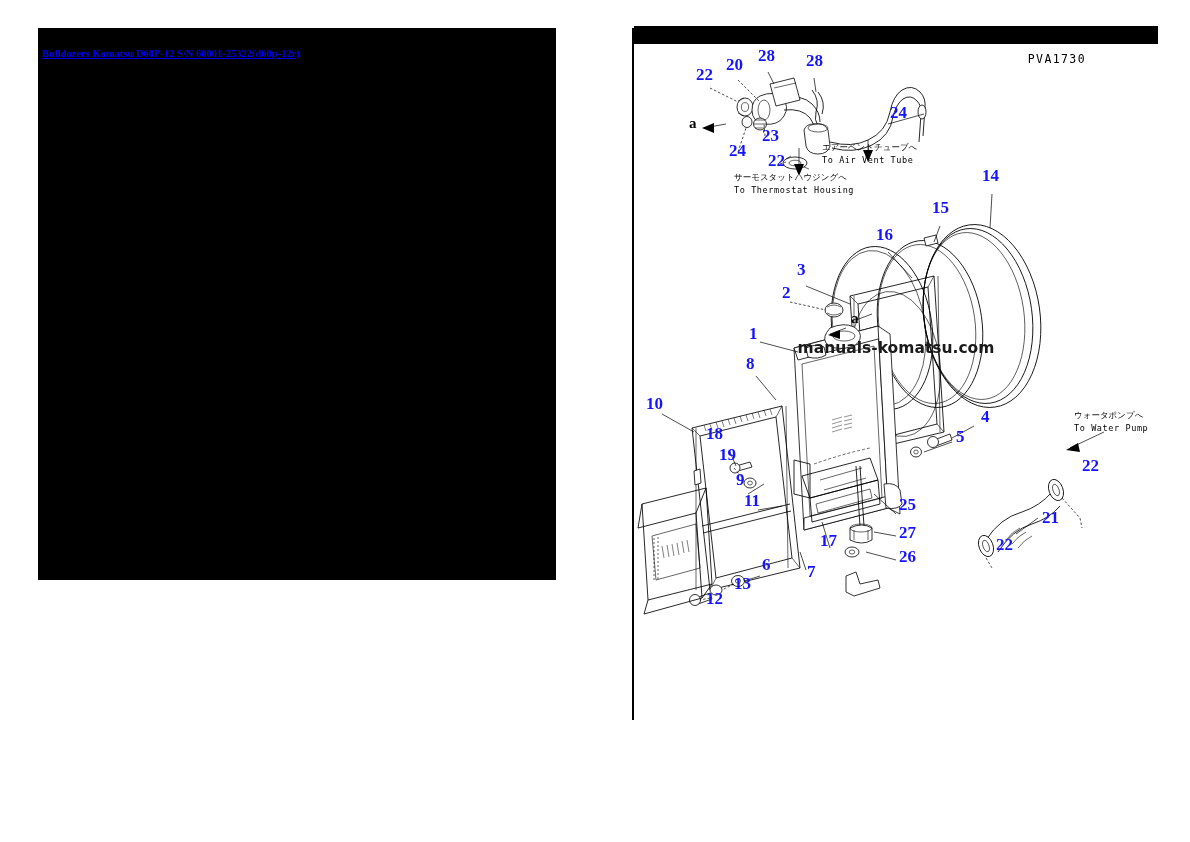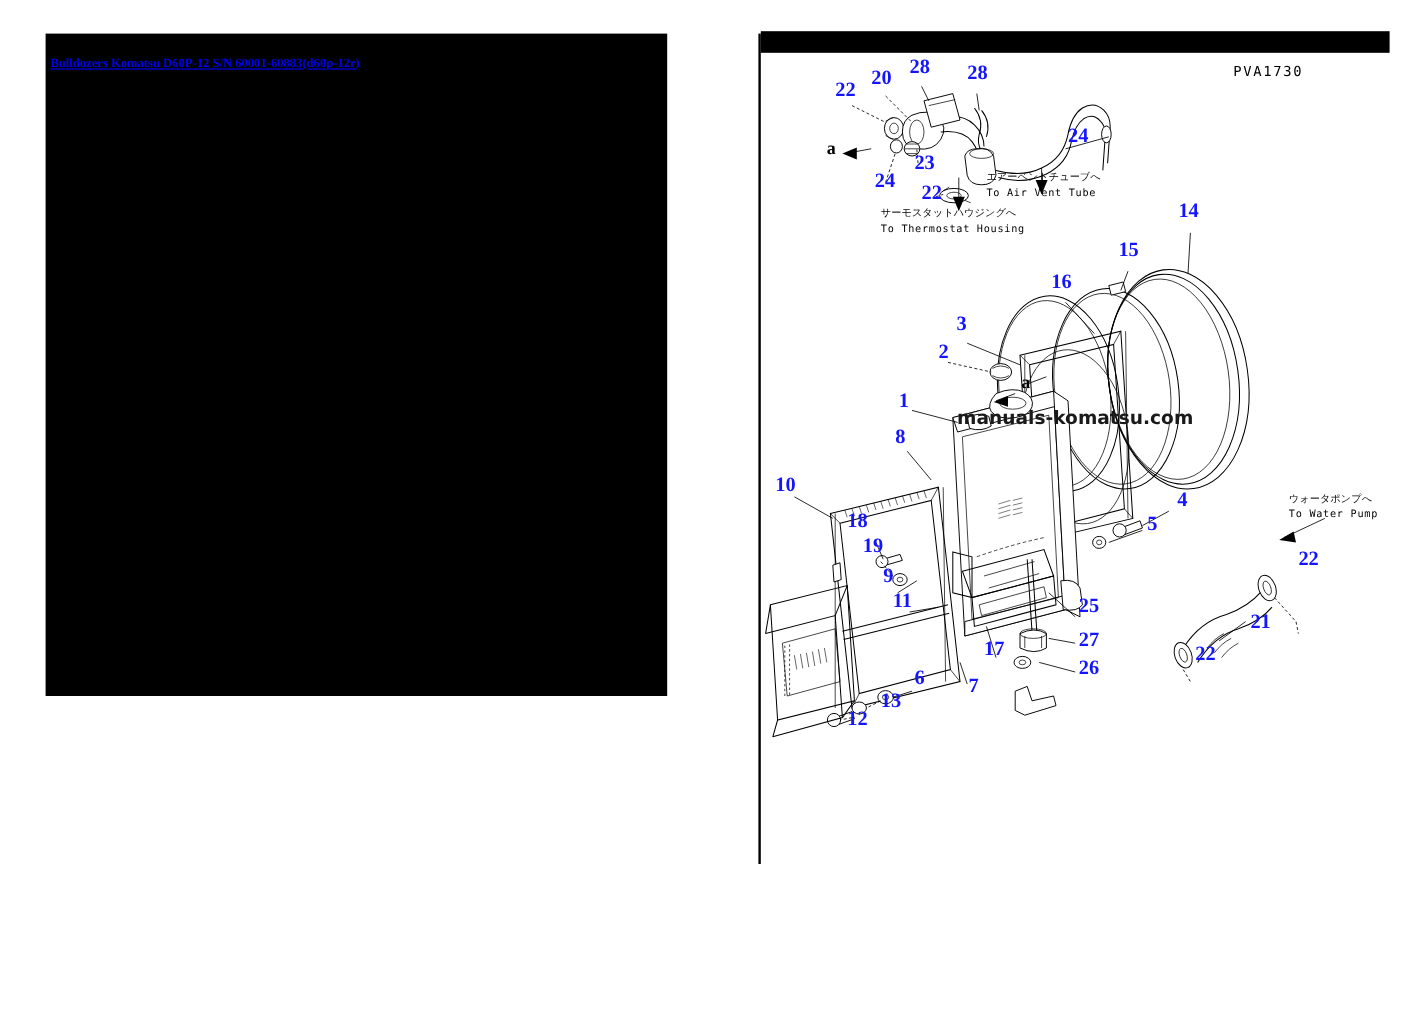--- a/index.html
+++ b/index.html
@@ -113,21 +113,21 @@
   .lead { stroke: #000000; stroke-width: 0.7; fill: none; }
   .lead-d { stroke: #000000; stroke-width: 0.7; fill: none; stroke-dasharray: 2.5 2; }
   .fillw { fill: #ffffff; stroke: #000000; stroke-width: 0.8; }
 </style>
 </head>
 <body>
 
 <div id="page">
 
   <div id="left-panel">
-    <a id="left-link" href="#">Bulldozers Komatsu D60P-12 S/N 60001-60883(d60p-12r)</a>
+    <a id="left-link" href="#">Bulldozers Komatsu D60P-12 S/N 60001-25322(d60p-12r)</a>
   </div>
 
   <div id="right-panel">
     <div id="diagram-topbar"></div>
 
     <svg id="diagram-svg" viewBox="0 0 524 692" xmlns="http://www.w3.org/2000/svg">
 
       <g>
 
         <ellipse class="fillw" cx="111" cy="79" rx="8" ry="9"></ellipse>

